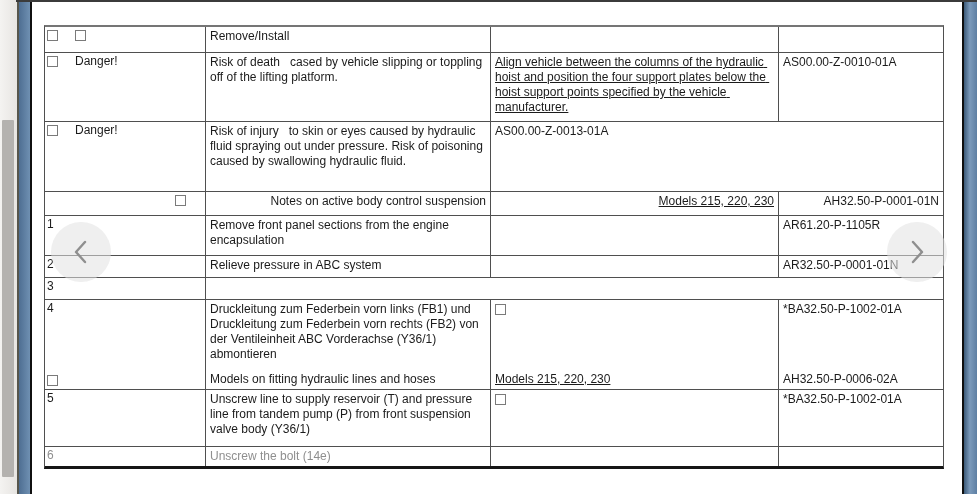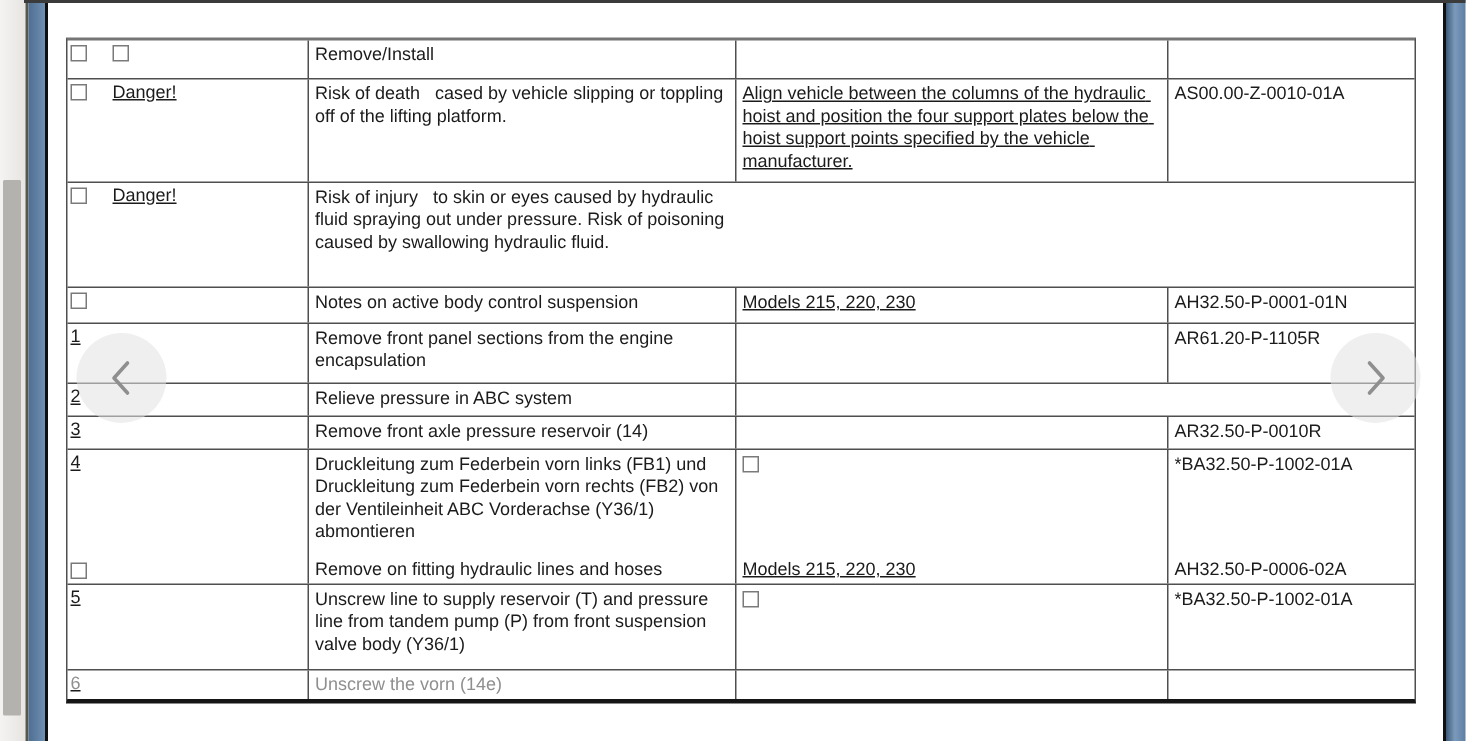--- a/index.html
+++ b/index.html
@@ -47,21 +47,21 @@
   .t-row:last-child { border-bottom: none; }
   .t-cell {
     box-sizing: border-box;
     border-right: 1px solid #4f4f4f;
     padding: 2px 4px;
     display: flex; flex-direction: column; justify-content: space-between;
     overflow: hidden;
     font-size: 12px; line-height: 15px; color: #1b1b1b;
   }
   .t-cell:last-child { border-right: none; }
-  .col0 { width: 161px; padding: 1px 2px; text-decoration: underline; }
+  .col0 { width: 161px; padding: 1px 2px; }
   .col1 { width: 285px; }
   .col2 { width: 288px; text-decoration: underline; }
   .col3 { width: 164px; }
   .col3 .txt { white-space: nowrap; }
   .txt { white-space: pre-wrap; }
   .sq {
     width: 9px; height: 9px; box-sizing: content-box;
     border: 1px solid #7a7a7a; background: #fff;
     display: inline-block; vertical-align: top;
     margin: 2px 17px 0 0;
@@ -125,22 +125,25 @@
           <div class="part top"><span class="txt">AS00.00-Z-0010-01A</span></div>
         </div>
       </div>
       <div class="t-row" style="height: 70px;">
         <div class="t-cell col0">
           <div class="part top"><span class="sq"></span><span class="txt">Danger!</span></div>
         </div>
         <div class="t-cell col1">
           <div class="part top"><span class="txt">Risk of injury   to skin or eyes caused by hydraulic fluid spraying out under pressure. Risk of poisoning   caused by swallowing hydraulic fluid.</span></div>
         </div>
-      </div>
-      <div class="t-row" style="height: 24px;">
+        <div class="t-cell col3">
+          <div class="part top"><span class="txt">AS00.00-Z-0013-01A</span></div>
+        </div>
+      </div>
+      <div class="t-row" style="height: 24px; text-align: right;">
         <div class="t-cell col0">
           <div class="part top"><span class="sq"></span></div>
         </div>
         <div class="t-cell col1">
           <div class="part top"><span class="txt">Notes on active body control suspension</span></div>
         </div>
         <div class="t-cell col2">
           <div class="part top"><span class="txt">Models 215, 220, 230</span></div>
         </div>
         <div class="t-cell col3">
@@ -160,41 +163,38 @@
         </div>
       </div>
       <div class="t-row" style="height: 22px;">
         <div class="t-cell col0">
           <div class="part top"><span class="txt">2</span></div>
         </div>
         <div class="t-cell col1">
           <div class="part top"><span class="txt">Relieve pressure in ABC system</span></div>
         </div>
         <div class="t-cell col2"></div>
+        <div class="t-cell col3">
+          <div class="part top"><span class="txt">AR32.50-P-0001-01N</span></div>
+        </div>
       </div>
       <div class="t-row" style="height: 22px;">
         <div class="t-cell col0">
           <div class="part top"><span class="txt">3</span></div>
         </div>
-        <div class="t-cell col1">
-          <div class="part top"><span class="txt">Remove front axle pressure reservoir (14)</span></div>
-        </div>
-        <div class="t-cell col2"></div>
-        <div class="t-cell col3">
-          <div class="part top"><span class="txt">AR32.50-P-0010R</span></div>
-        </div>
+        <div class="t-cell col2"></div>
       </div>
       <div class="t-row" style="height: 90px;">
         <div class="t-cell col0">
           <div class="part top"><span class="txt">4</span></div>
           <div class="part bottom"><span class="sq"></span></div>
         </div>
         <div class="t-cell col1">
           <div class="part top"><span class="txt">Druckleitung zum Federbein vorn links (FB1) und Druckleitung zum Federbein vorn rechts (FB2) von der Ventileinheit ABC Vorderachse (Y36/1) abmontieren</span></div>
-          <div class="part bottom"><span class="txt">Remove on fitting hydraulic lines and hoses</span></div>
+          <div class="part bottom"><span class="txt">Models on fitting hydraulic lines and hoses</span></div>
         </div>
         <div class="t-cell col2">
           <div class="part top"><span class="sq"></span></div>
           <div class="part bottom"><span class="txt">Models 215, 220, 230</span></div>
         </div>
         <div class="t-cell col3">
           <div class="part top"><span class="txt">*BA32.50-P-1002-01A</span></div>
           <div class="part bottom"><span class="txt">AH32.50-P-0006-02A</span></div>
         </div>
       </div>
@@ -210,21 +210,21 @@
         </div>
         <div class="t-cell col3">
           <div class="part top"><span class="txt">*BA32.50-P-1002-01A</span></div>
         </div>
       </div>
       <div class="t-row faded" style="height: 19px;">
         <div class="t-cell col0">
           <div class="part top"><span class="txt">6</span></div>
         </div>
         <div class="t-cell col1">
-          <div class="part top"><span class="txt">Unscrew the vorn (14e)</span></div>
+          <div class="part top"><span class="txt">Unscrew the bolt (14e)</span></div>
         </div>
         <div class="t-cell col2"></div>
         <div class="t-cell col3"></div>
       </div>
     </div>
 
   <button class="nav-btn nav-prev" aria-label="Previous page">
     <span>
       <svg width="30" height="34" viewBox="0 0 30 34">
         <polyline points="19,7 10,17 19,27" fill="none" stroke="#8f8f8f" stroke-width="2.4" stroke-linecap="round" stroke-linejoin="round"></polyline>

